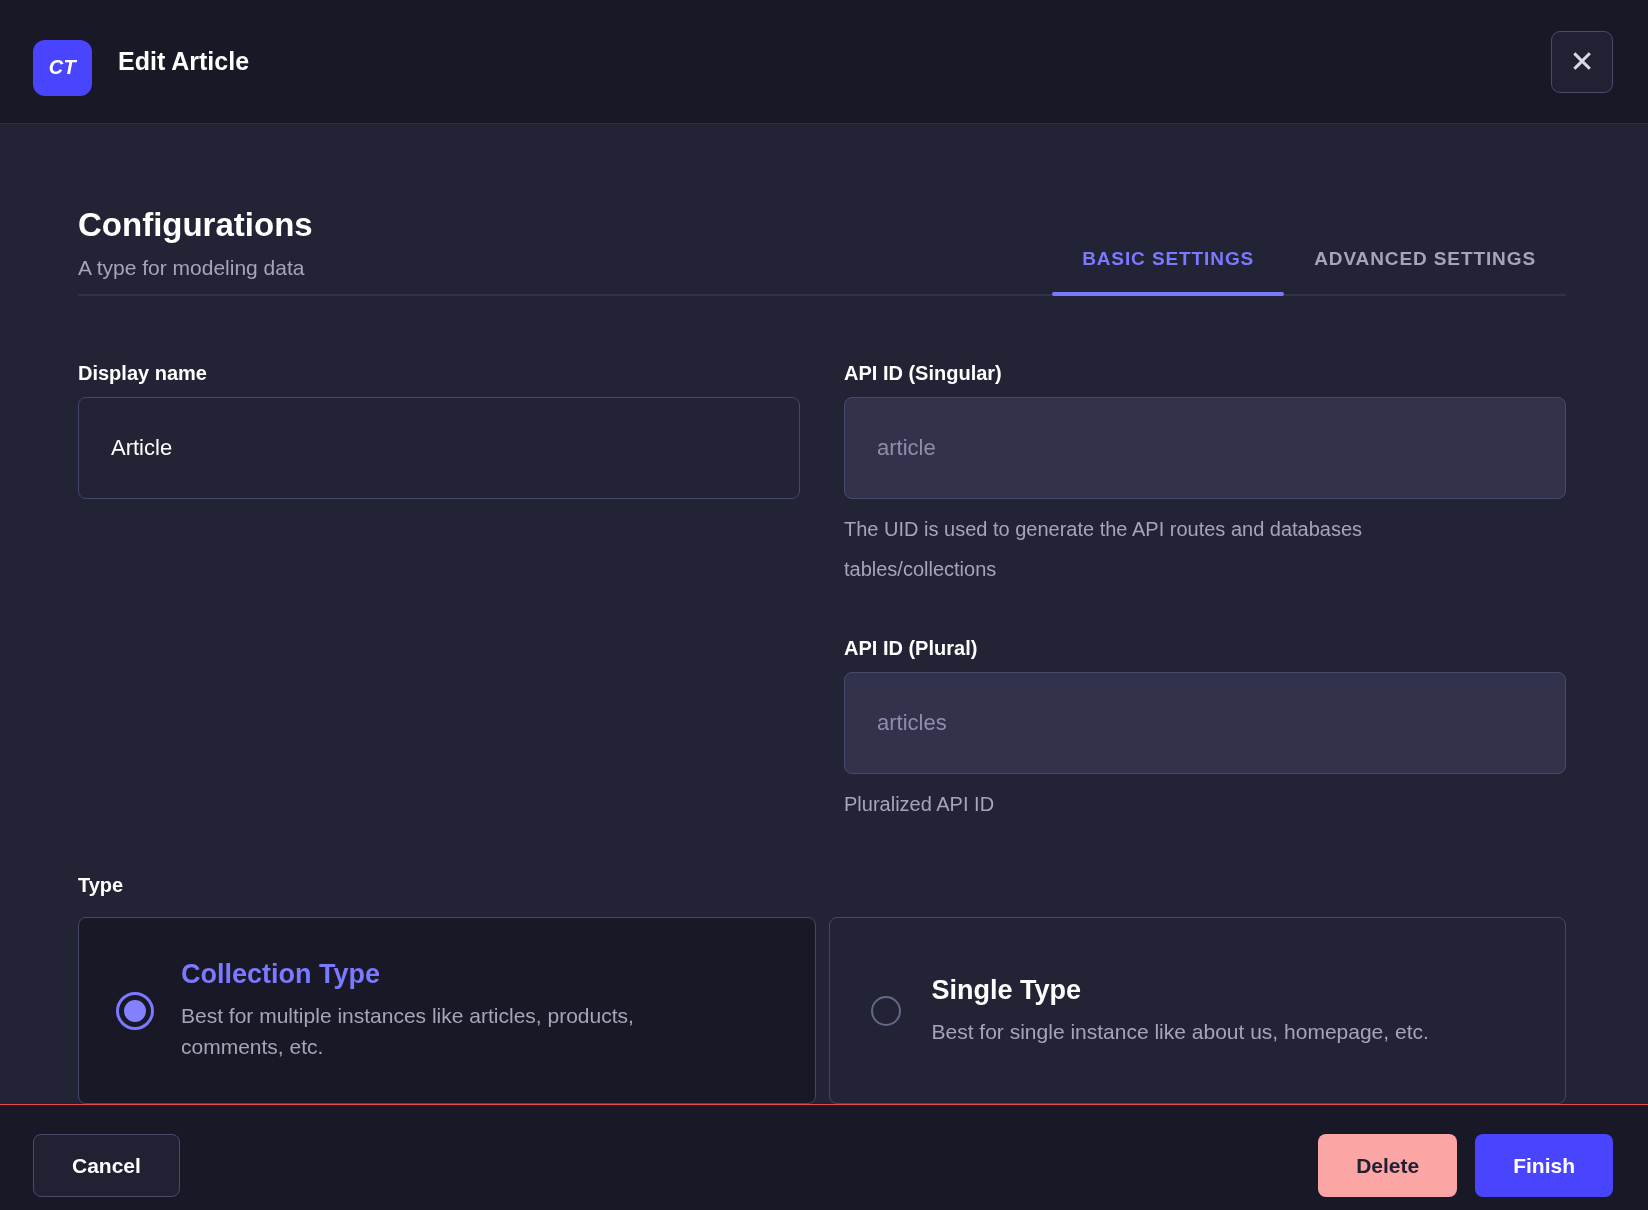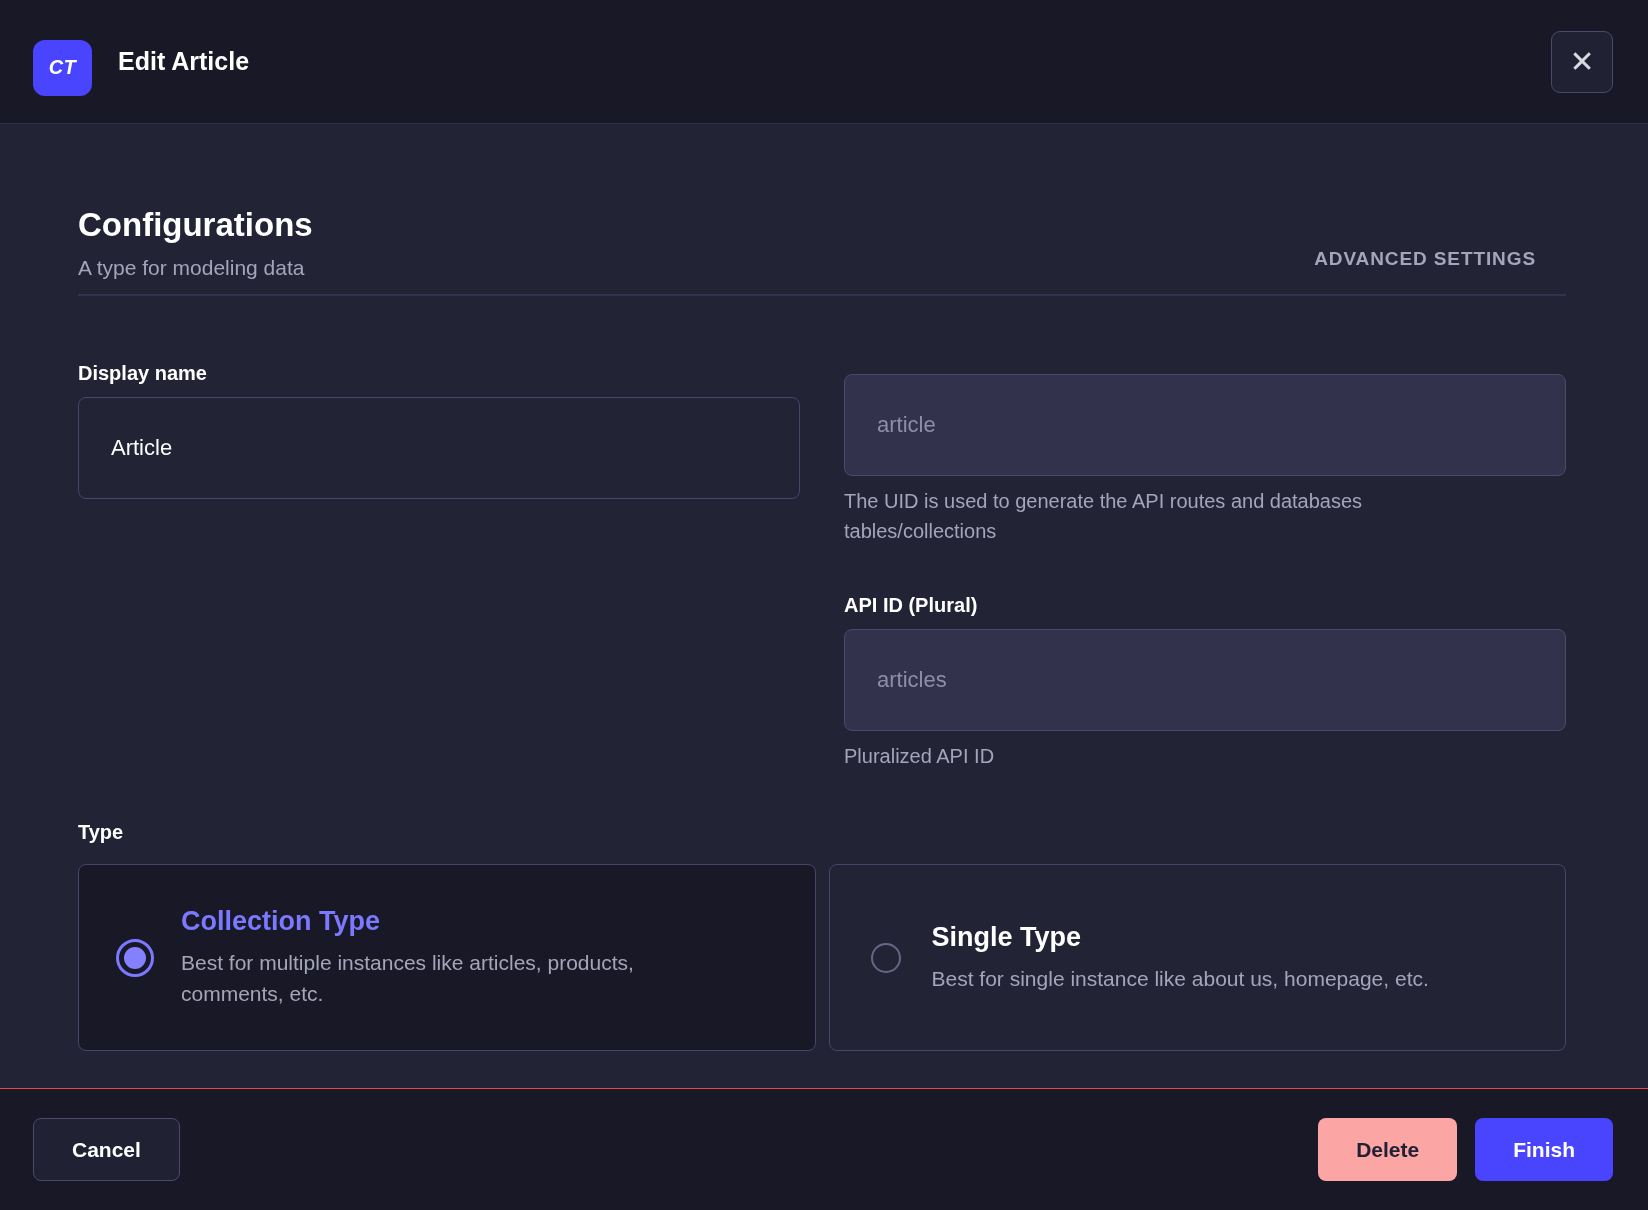--- a/index.html
+++ b/index.html
@@ -65,21 +65,21 @@
   .field { margin-bottom:48px; }
   .field-label { color:#ffffff; font-size:20px; font-weight:600; display:block; }
   .text-input {
     margin-top:12px; width:100%; height:102px;
     background:transparent; border:1px solid #46466a; border-radius:8px;
     color:#ffffff; font-size:22px; padding:0 32px;
     font-family:"Liberation Sans", sans-serif; outline:none; display:block;
   }
   .text-input:disabled { background:#32324d; border-color:#4a4a6a; }
   .text-input::placeholder { color:#8e8ea9; opacity:1; }
-  .field-hint { color:#a5a5ba; font-size:20px; line-height:30px; margin-top:10px; max-width:640px; }
+  .field-hint { color:#a5a5ba; font-size:20px; line-height:40px; margin-top:10px; max-width:640px; }
 
   
   .type-section { margin-top:2px; }
   .type-label { color:#ffffff; font-size:20px; font-weight:600; }
   .type-grid {
     display:grid; grid-template-columns:1fr 1fr; column-gap:13px;
     margin-top:20px;
   }
   .type-card {
     height:187px; border:1px solid #46466a; border-radius:8px;
@@ -137,36 +137,38 @@
   </div>
 
   <div class="modal-body">
 
     <div class="head-row">
       <div>
         <div class="page-heading">Configurations</div>
         <div class="page-subheading">A type for modeling data</div>
       </div>
       <div class="tabs">
+        <div class="tab active">BASIC SETTINGS</div>
         <div class="tab">ADVANCED SETTINGS</div>
       </div>
     </div>
     <div class="divider"></div>
 
     <div class="form-grid">
 
       <div>
         <div class="field">
           <label class="field-label">Display name</label>
           <input class="text-input" type="text" value="Article" style="">
         </div>
       </div>
 
       <div>
         <div class="field">
+          <label class="field-label">API ID (Singular)</label>
           <input class="text-input" type="text" disabled="" placeholder="article" style="">
           <div class="field-hint">The UID is used to generate the API routes and databases tables/collections</div>
         </div>
         <div class="field">
           <label class="field-label">API ID (Plural)</label>
           <input class="text-input" type="text" disabled="" placeholder="articles" style="">
           <div class="field-hint">Pluralized API ID</div>
         </div>
       </div>
     </div>

